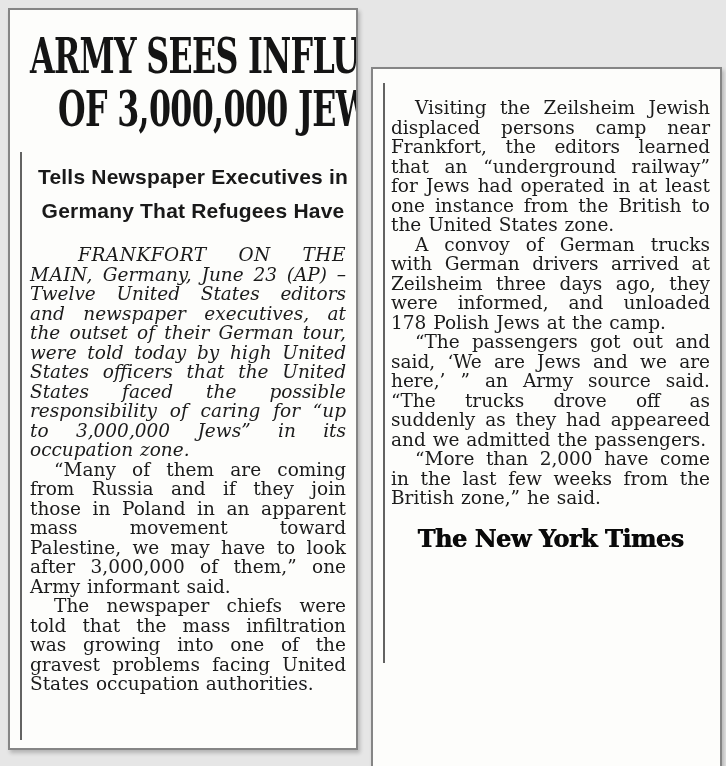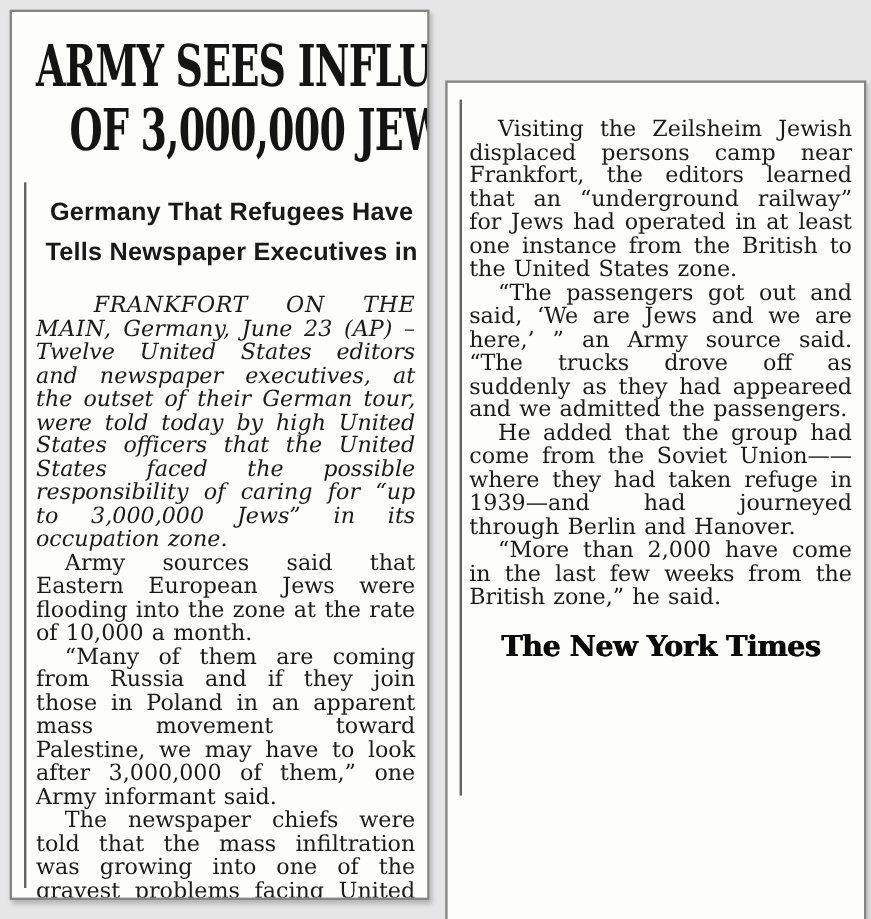--- a/index.html
+++ b/index.html
@@ -109,39 +109,38 @@
 
   <section class="panel panel-left">
     <div class="rule rule-left"></div>
 
     <h1 class="headline">
       <span class="hl-line hl1">ARMY SEES INFLUX</span>
       <span class="hl-line hl2">OF 3,000,000 JEWS</span>
     </h1>
 
     <h2 class="subhead">
+      <span class="sh-line">Tells Newspaper Executives in</span>
       <span class="sh-line">Germany That Refugees Have</span>
-      <span class="sh-line">Tells Newspaper Executives in</span>
     </h2>
 
     <div class="bodycol">
       <p class="para lead-para"><span class="dateline">FRANKFORT ON THE MAIN,</span> <span>Germany, June 23 (AP) – Twelve United States editors and newspaper executives, at the outset of their German tour, were told today by high United States officers that the United States faced the possible responsibility of caring for “up to 3,000,000 Jews” in its occupation zone.</span></p>
-      <p class="para">Army sources said that Eastern European Jews were flooding into the zone at the rate of 10,000 a month.</p>
       <p class="para">“Many of them are coming from Russia and if they join those in Poland in an apparent mass movement toward Palestine, we may have to look after 3,000,000 of them,” one Army informant said.</p>
       <p class="para">The newspaper chiefs were told that the mass infiltration was growing into one of the gravest problems facing United States occupation authorities.</p>
     </div>
   </section>
 
   <section class="panel panel-right">
     <div class="rule rule-right"></div>
 
     <div class="bodycol">
       <p class="para">Visiting the Zeilsheim Jewish displaced persons camp near Frankfort, the editors learned that an “underground railway” for Jews had operated in at least one instance from the British to the United States zone.</p>
+      <p class="para">A convoy of German trucks with German drivers arrived at Zeilsheim three days ago, they were informed, and unloaded 178 Polish Jews at the camp.</p>
       <p class="para">“The passengers got out and said, ‘We are Jews and we are here,’ ” an Army source said. “The trucks drove off as suddenly as they had appeareed and we admitted the passengers.</p>
-      <p class="para">He added that the group had come from the Soviet Union——where they had taken refuge in 1939—and had journeyed through Berlin and Hanover.</p>
       <p class="para">“More than 2,000 have come in the last few weeks from the British zone,” he said.</p>
     </div>
 
     <footer class="footer">
       <div class="masthead">The New York Times</div>
 
     </footer>
   </section>
 
 </div>

